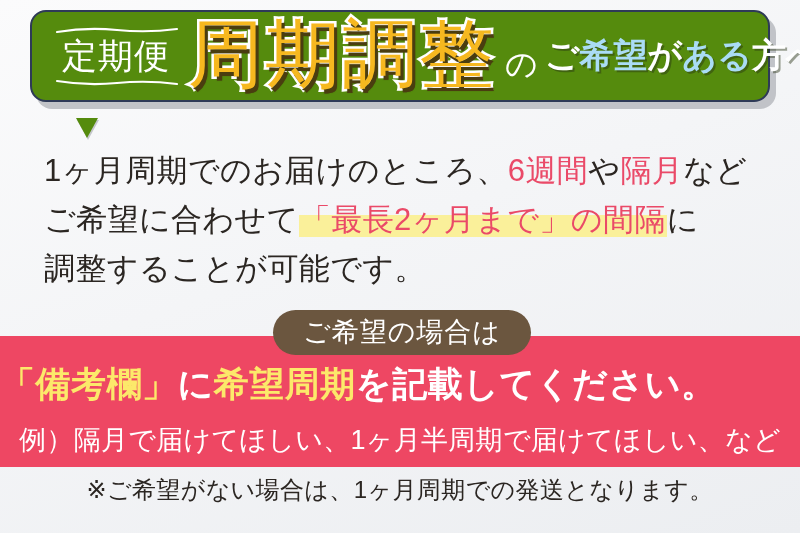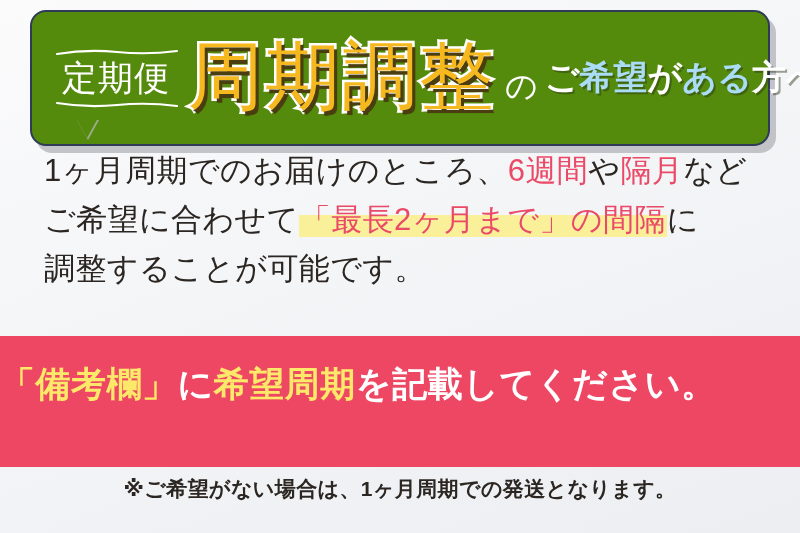--- a/index.html
+++ b/index.html
@@ -28,21 +28,21 @@
     left: 0;
     top: 0;
     width: 800px;
     height: 150px;
   }
   .header-box {
     position: absolute;
     left: 30px;
     top: 10px;
     width: 740px;
-    height: 136px;
+    height: 92px;
     box-sizing: border-box;
     background: #558b0d;
     border: 2px solid #2e3a57;
     border-radius: 16px;
     box-shadow: 6px 7px 0 rgba(180,183,188,0.80);
     display: flex;
     align-items: center;
     padding: 0 14px 0 26px;
   }
   .header-tail {
@@ -219,26 +219,25 @@
     z-index: 2;
   }
 
   
   .footer-note {
     position: absolute;
     left: 0;
     top: 478px;
     width: 800px;
     text-align: center;
-    font-size: 21px;
+    font-size: 24px;
     line-height: 1;
     color: #2b2622;
     letter-spacing: 0.4px;
     white-space: nowrap;
-    font-weight: bold;
   }
 </style>
 </head>
 <body>
 
 <div id="banner">
 
   <div class="header-wrap">
 
     <div class="header-tail"></div>
@@ -272,19 +271,21 @@
   </div>
 
   <div class="body-para">
     <span class="row"><span>1ヶ月周期でのお届けのところ、</span><span class="t-pink">6週間</span><span>や</span><span class="t-pink">隔月</span><span>など</span></span>
     <span class="row"><span>ご希望に合わせて</span><span class="t-pink hl">「最長2ヶ月まで」の間隔</span><span>に</span></span>
     <span class="row">調整することが可能です。</span>
   </div>
 
   <div class="pink-band"></div>
 
+  <div class="pill">ご希望の場合は</div>
 
   <div class="pink-line1"><span class="y">「備考欄」</span><span>に</span><span class="y">希望周期</span><span>を記載してください。</span></div>
 
+  <div class="pink-line2">例）隔月で届けてほしい、1ヶ月半周期で届けてほしい、など</div>
 
   <div class="footer-note">※ご希望がない場合は、1ヶ月周期での発送となります。</div>
 
 </div>
 
 </body></html>

